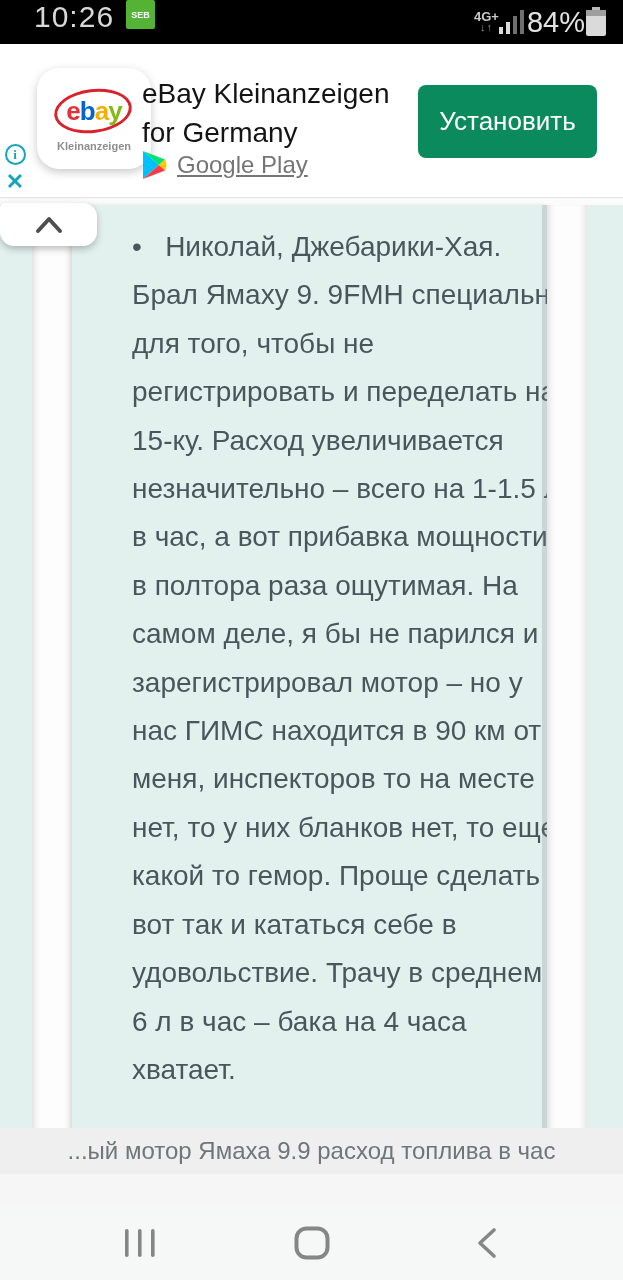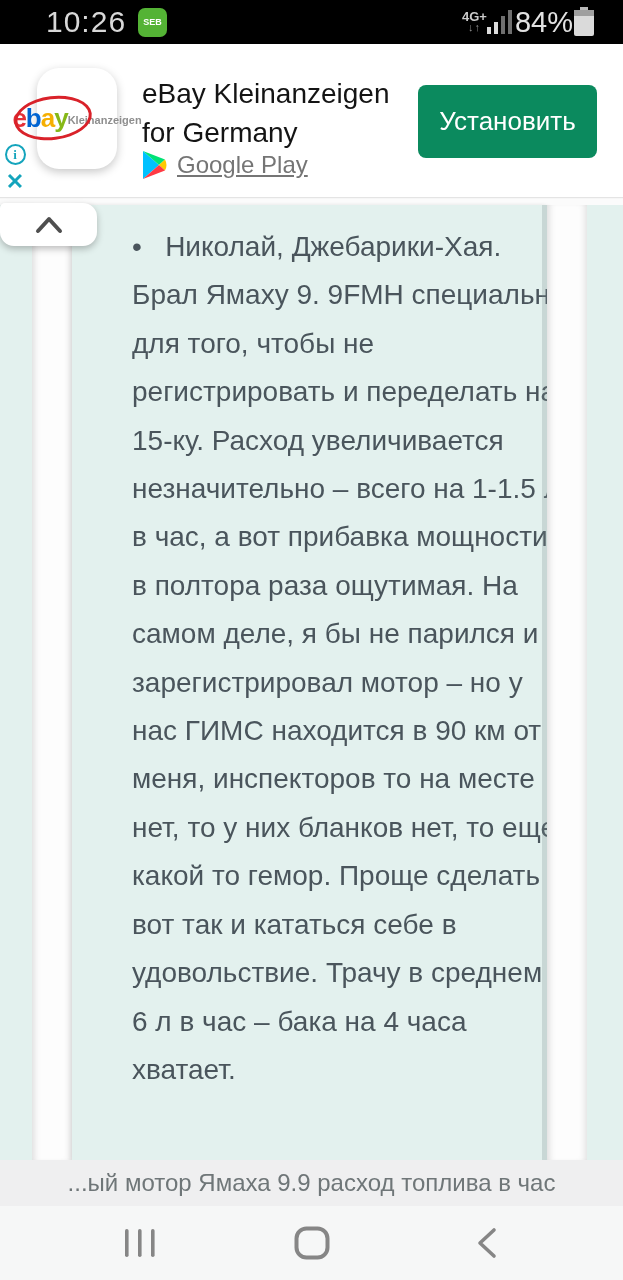--- a/index.html
+++ b/index.html
@@ -2,42 +2,42 @@
 <html><head>
 <meta charset="utf-8">
 <style>
   * { margin:0; padding:0; box-sizing:border-box; }
   html,body { width:623px; }
   body { font-family:"Liberation Sans", sans-serif; background:#000; }
   .screen { position:relative; width:623px; height:1280px; overflow:hidden; background:#f6f6f6; }
 
   
   .status-bar { position:absolute; left:0; top:0; width:623px; height:44px; background:#000;
-    display:flex; align-items:center; padding:0 28px; }
+    display:flex; padding:0 16px; }
   .status-time { color:#d8d8d8; font-size:30px; margin-left:18px; letter-spacing:1px; }
-  .sim-badge { margin-left:12px; width:29px; height:29px; background:#54b335; border-radius:7px;
+  .sim-badge { margin-left:12px; width:29px; height:29px; background:#54b335; border-radius:2px;
     color:#fff; font-size:9px; font-weight:bold; display:flex; align-items:center; justify-content:center; }
   .status-right { margin-left:auto; display:flex; align-items:center; }
   .net-block { display:flex; flex-direction:column; align-items:center; line-height:11px; }
   .net-type { color:#cbcbcb; font-size:13px; font-weight:bold; }
   .net-arrows { color:#8f8f8f; font-size:11px; letter-spacing:1px; }
   .battery-pct { color:#e2e2e2; font-size:29px; }
   .signal-icon, .battery-icon { display:block; }
 
   
   .banner { position:absolute; left:0; top:44px; width:623px; height:154px; background:#fff;
     border-bottom:1px solid #e4e4e4; }
   .banner-side { position:absolute; left:2px; top:100px; width:26px; display:flex; flex-direction:column; align-items:center; gap:6px; }
   .info-icon { width:21px; height:21px; border:2px solid #14a4bc; border-radius:50%;
     color:#14a4bc; font-size:13px; font-weight:bold; font-family:"Liberation Serif", serif;
     display:flex; align-items:center; justify-content:center; }
   .close-icon { color:#14a4bc; font-size:22px; font-weight:bold; line-height:22px; }
-  .app-icon { position:absolute; left:37px; top:24px; width:80px; height:101px; background:#fff;
+  .app-icon { position:absolute; left:37px; top:24px; width:114px; height:101px; background:#fff;
     border-radius:22px; box-shadow:0 3px 10px rgba(0,0,0,0.22);
-    display:flex; align-items:center; justify-content:center; }
+    display:flex; flex-direction:column; align-items:center; justify-content:center; }
   .ebay-logo { position:relative; width:84px; height:52px; display:flex; align-items:center; justify-content:center; }
   .ebay-word { font-size:26px; font-weight:bold; letter-spacing:-1px; }
   .ebay-word .l1{color:#e53238}.ebay-word .l2{color:#0064d2}.ebay-word .l3{color:#f5af02}.ebay-word .l4{color:#86b817}
   .ebay-oval { position:absolute; left:2px; top:3px; width:78px; height:44px;
     border:3px solid #d9222a; border-radius:50%; transform:rotate(-7deg); }
   .app-icon-sub { font-size:11px; font-weight:bold; color:#8e8e8e; margin-top:2px; }
   .banner-titles { position:absolute; left:142px; top:30px; color:#141414; font-size:28px; line-height:39px; }
   .store-row { position:absolute; left:142px; top:106px; display:flex; align-items:center; gap:9px; }
   .store-name { color:#757575; font-size:24px;text-decoration:underline; }
   .install-button { position:absolute; left:418px; top:41px; width:179px; height:73px;
@@ -54,21 +54,21 @@
     box-shadow:inset 7px 0 7px -5px rgba(0,0,0,0.14), inset -7px 0 7px -5px rgba(0,0,0,0.12); }
   .gap-l { left:32px; } .gap-r { left:547px; }
   .page-main .scroll-edge { position:absolute; right:0; top:0; width:5px; height:100%; background:rgba(120,140,138,0.25); }
   .review-text { position:absolute; left:60px; top:18px; width:410px;
     color:#4a555c; font-size:28px; line-height:48.4px; white-space:pre; }
   .collapse-tab { position:absolute; left:0; top:4px; width:97px; height:43px; background:#fff;
     border-radius:5px 14px 14px 14px; box-shadow:0 3px 7px rgba(0,0,0,0.25);
     display:flex; align-items:center; justify-content:center; }
 
   
-  .page-title-bar { position:absolute; left:0; top:1160px; width:623px; height:46px; background:#efeff0;
+  .page-title-bar { position:absolute; left:0; top:1128px; width:623px; height:46px; background:#efeff0;
     display:flex; align-items:center; justify-content:center; }
   .page-title-text { color:#6f7678; font-size:24px; }
   .nav-bar { position:absolute; left:0; top:1206px; width:623px; height:74px; background:#f6f7f7;
     display:flex; align-items:center; }
   .nav-btn { position:absolute; top:0; height:74px; width:120px; display:flex; align-items:center; justify-content:center; }
   .nav-recents { left:80px; } .nav-home { left:252px; } .nav-back { left:427px; }
 </style>
 </head>
 <body>
 

